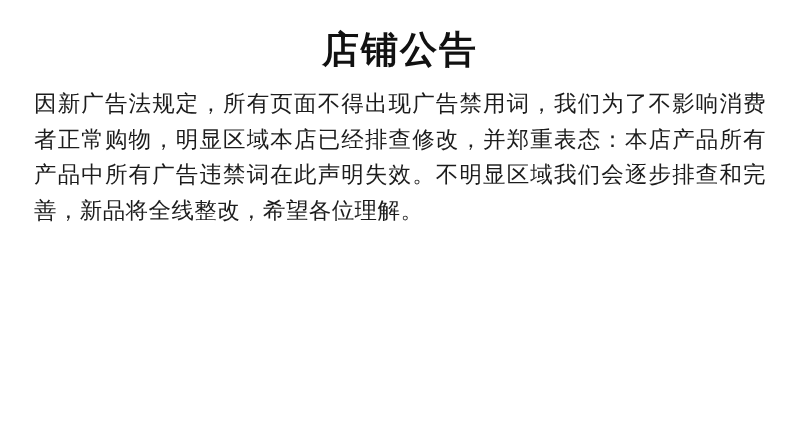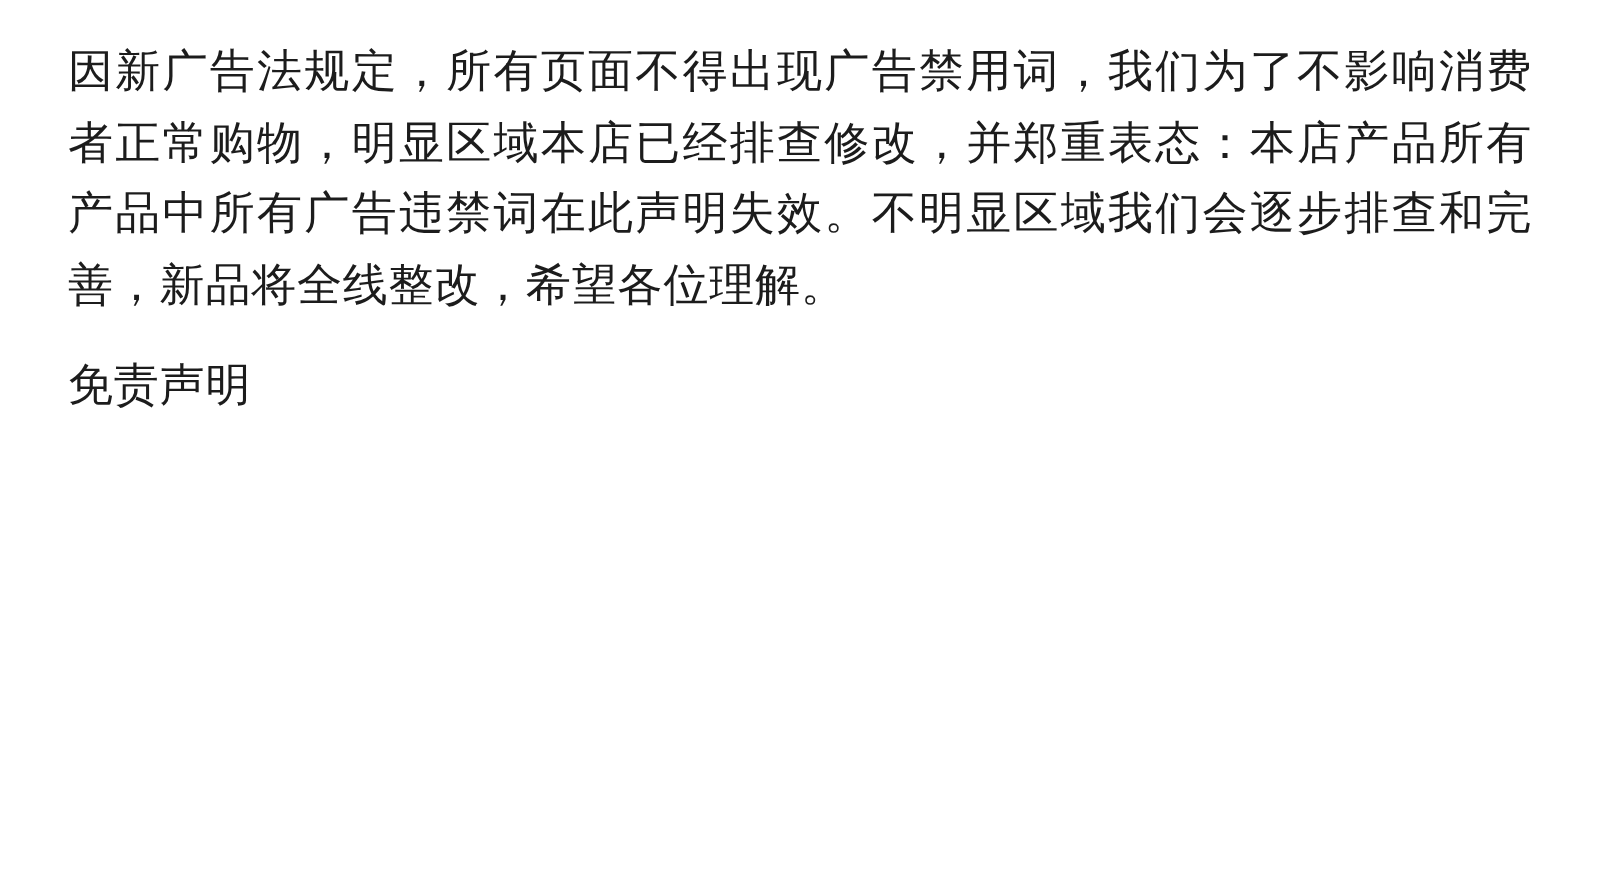--- a/index.html
+++ b/index.html
@@ -46,18 +46,18 @@
     margin: 0 0 2px 0;
   }
   .paragraph.tight {
     margin-bottom: 0;
   }
 </style>
 </head>
 <body>
 
 <div class="page">
+  <h1 class="title">店铺公告</h1>
 
   <p class="paragraph">因新广告法规定，所有页面不得出现广告禁用词，我们为了不影响消费者正常购物，明显区域本店已经排查修改，并郑重表态：本店产品所有产品中所有广告违禁词在此声明失效。不明显区域我们会逐步排查和完善，新品将全线整改，希望各位理解。</p>
 
-  <p class="section-heading">免责声明</p>
 
 </div>
 
 </body></html>

